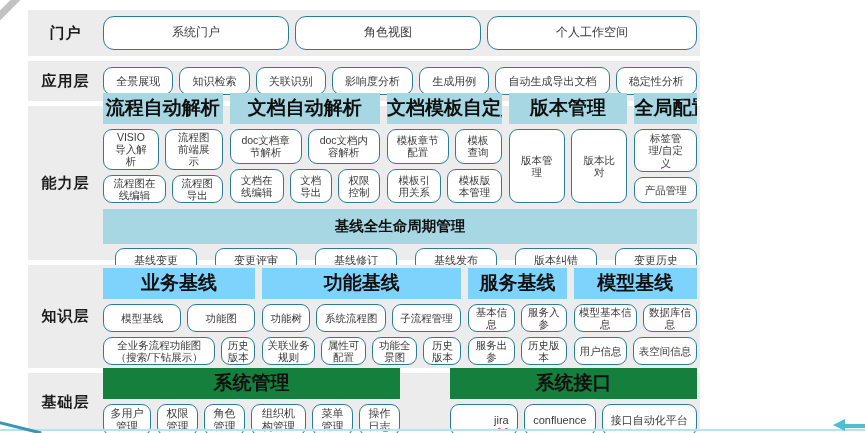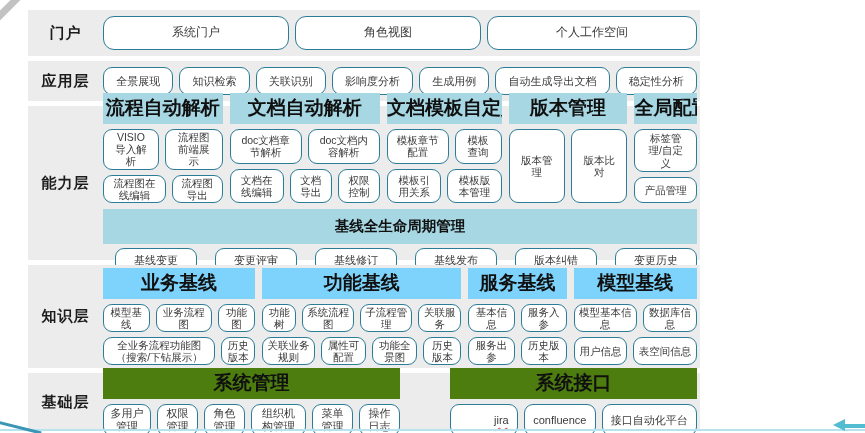--- a/index.html
+++ b/index.html
@@ -58,21 +58,21 @@
   .band-foundation .groups-row { grid-template-columns: 370fr 308fr; column-gap: 50px; }
   .group { display: flex; flex-direction: column; gap: 5px; min-width: 0; }
   .group-header {
     text-align: center; font-weight: bold;
     font-size: 19px; color: #101010;
     padding: 2px 0 3px 0;
     white-space: nowrap; overflow: hidden;
   }
   .band-capability .group-header { background: #a6d7e3; }
   .band-knowledge  .group-header { background: #7dd3fc; }
-  .band-foundation .group-header { background: #4d7c0f; }
+  .band-foundation .group-header { background: #15803d; }
   .band-capability .btn { font-size: 10.5px; padding: 1px 8px; }
   .band-capability .group .btn-row:nth-of-type(1) .btn { min-height: 29px; }
   .band-capability .group .btn-row:nth-of-type(2) .btn { min-height: 24px; }
   .band-knowledge .btn { font-size: 10.5px; min-height: 28px; padding: 1px 3px; }
   .band-foundation .btn { min-height: 25px; }
   .baseline-header {
     background: #a6d7e3; text-align: center;
     font-weight: bold; font-size: 14.5px; color: #101010;
     padding: 8px 0; margin-top: 2px;
   }
@@ -206,35 +206,33 @@
       </div>
     </div>
     <div class="band band-knowledge">
       <div class="band-label">知识层</div>
       <div class="band-content">
         <div class="groups-row">
           <div class="group">
             <div class="group-header">业务基线</div>
             <div class="btn-row">
               <div class="btn">模型基线</div>
-              <div class="btn">业务流程图</div>
               <div class="btn">功能图</div>
             </div>
             <div class="btn-row">
               <div class="btn">全业务流程功能图（搜索/下钻展示）</div>
               <div class="btn">历史版本</div>
             </div>
           </div>
           <div class="group">
             <div class="group-header">功能基线</div>
             <div class="btn-row">
               <div class="btn">功能树</div>
               <div class="btn">系统流程图</div>
               <div class="btn">子流程管理</div>
-              <div class="btn">关联服务</div>
             </div>
             <div class="btn-row">
               <div class="btn">关联业务规则</div>
               <div class="btn">属性可配置</div>
               <div class="btn">功能全景图</div>
               <div class="btn">历史版本</div>
             </div>
           </div>
           <div class="group">
             <div class="group-header">服务基线</div>

